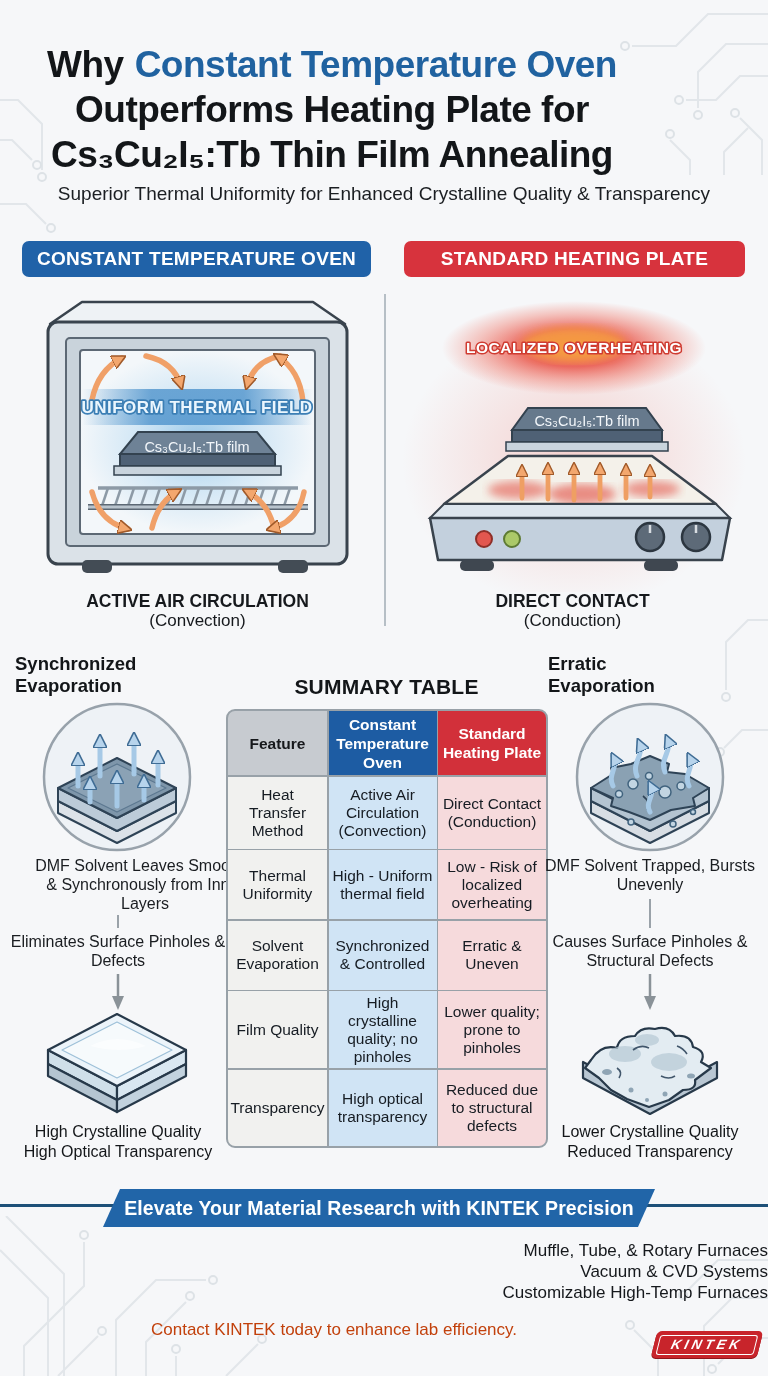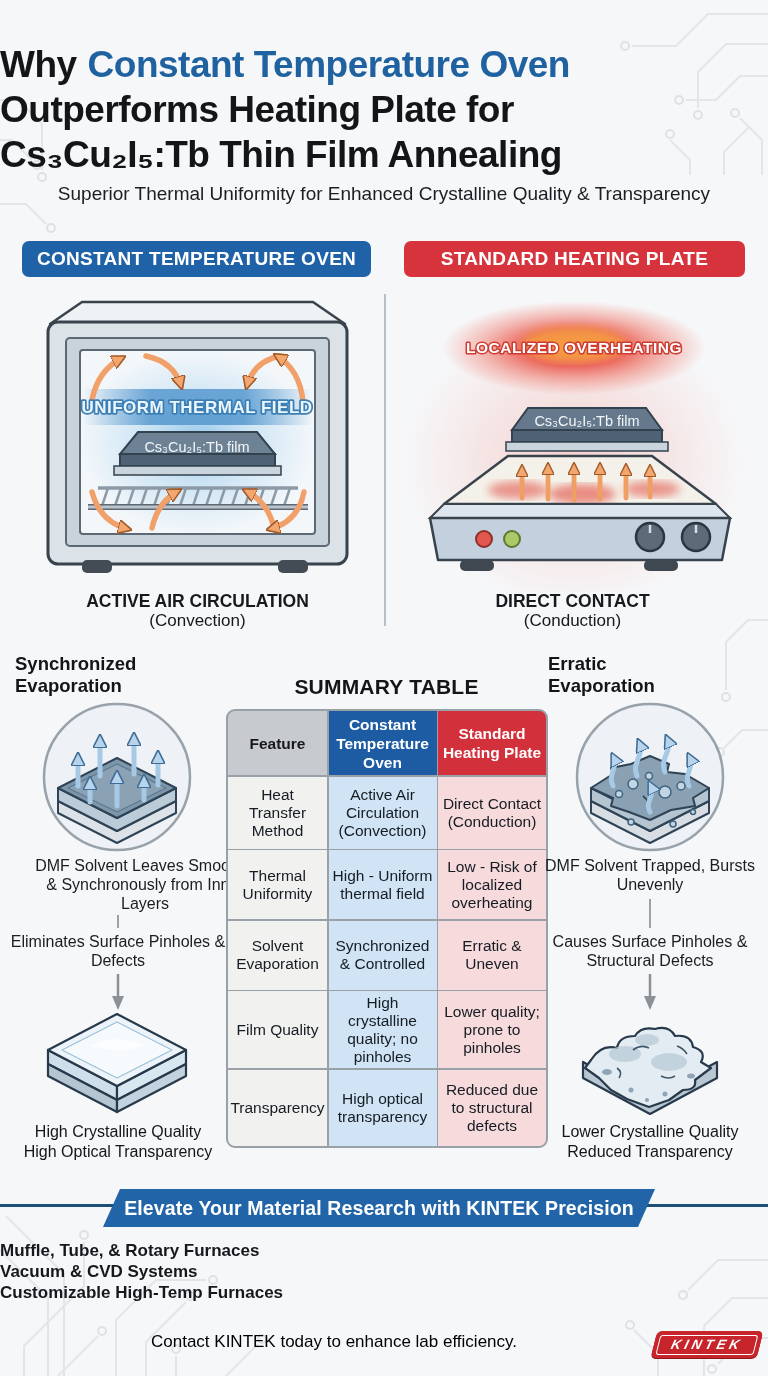--- a/index.html
+++ b/index.html
@@ -5,21 +5,21 @@
   html,body{margin:0;padding:0;}
   .page{position:relative;width:768px;height:1376px;background:#f6f7f9;overflow:hidden;
         font-family:"Liberation Sans","DejaVu Sans",sans-serif;color:#16191d;}
   .page *{box-sizing:border-box;}
   svg{display:block;font-family:inherit;}
   .circuit{position:absolute;pointer-events:none;}
   .circuit path{stroke:#e2e6ea;stroke-width:2;fill:none;}
   .circuit circle{fill:#f6f7f9;stroke:#dde2e6;stroke-width:2;}
 
   
-  .title{position:absolute;top:42px;left:0;width:664px;text-align:left;
+  .title{position:absolute;top:42px;left:0;width:664px;text-align:center;
          font-size:37px;line-height:45px;font-weight:bold;letter-spacing:-0.5px;color:#131619;}
   .title .hl{color:#2062a0;}
   .title .pfx{margin-right:11px;}
   .subtitle{position:absolute;top:183px;left:0;width:768px;text-align:center;
             font-size:19px;color:#1b1e22;}
 
   
   .banner{position:absolute;top:241px;height:36px;border-radius:7px;color:#fff;
           font-weight:bold;font-size:19px;letter-spacing:.3px;
           display:flex;align-items:center;justify-content:center;}
@@ -73,23 +73,23 @@
   .c-feature{background:#f1f1ef;}
   .c-oven{background:#d0e4f5;}
   .c-plate{background:#f6dadc;}
 
   
   .footer-line{position:absolute;left:0;top:1204px;width:768px;height:3px;background:#1d5078;}
   .footer-banner{position:absolute;left:103px;top:1189px;width:552px;height:38px;background:#2165a8;
                  clip-path:polygon(17px 0,100% 0,calc(100% - 17px) 100%,0 100%);
                  display:flex;align-items:center;justify-content:center;
                  color:#fff;font-weight:bold;font-size:19.5px;letter-spacing:.1px;}
-  .products{position:absolute;left:0;top:1240px;width:768px;text-align:left;
-            font-weight:bold;font-size:17px;line-height:21px;color:#15181c;}
-  .contact{position:absolute;left:0;top:1320px;width:668px;text-align:center;font-size:17px;color:#000000;margin-top:12px;}
+  .products{position:absolute;left:0;top:1240px;width:768px;text-align:right;
+            font-weight:normal;font-size:17px;line-height:21px;color:#15181c;}
+  .contact{position:absolute;left:0;top:1320px;width:668px;text-align:center;font-size:17px;color:#c2410c;}
   .website{position:absolute;left:0;top:1408px;width:768px;text-align:center;
            font-size:17.5px;color:#2a6ba8;cursor:pointer;}
   .logo{position:absolute;right:8px;top:1331px;width:106px;height:27px;background:#c8242b;
         border-radius:5px;transform:skewX(-14deg);box-shadow:0 1px 0 #8e161c;
         display:flex;align-items:center;justify-content:center;}
   .logo-inner{border:1.5px solid #fff;border-radius:3px;width:98px;height:20px;
               display:flex;align-items:center;justify-content:center;
               color:#fff;font-weight:bold;font-style:italic;font-size:13.5px;letter-spacing:3.5px;}
 </style>
 </head>

